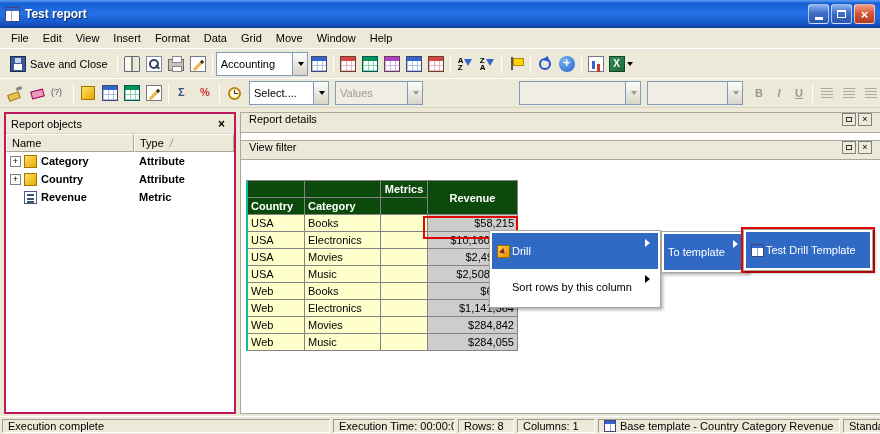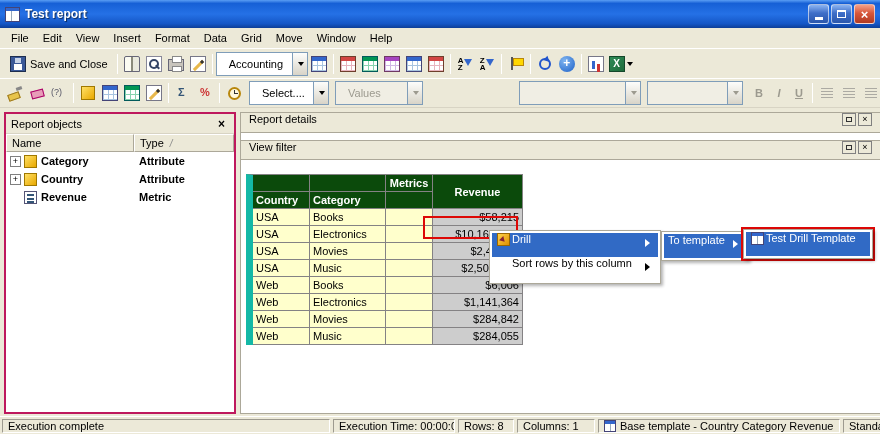--- a/index.html
+++ b/index.html
@@ -70,21 +70,21 @@
   .ic-eraser::before{content:"";position:absolute;left:2px;top:5px;width:11px;height:6px;background:#E89CB8;border:1px solid #A06;transform:rotate(-15deg)}
   .ic-help::before{content:"(?)";position:absolute;left:0;top:2px;font-size:9px;color:#556}
   .ic-sigma::before{content:"\3A3";position:absolute;left:3px;top:1px;font-weight:bold;font-size:11px;color:#357}
   .ic-percent::before{content:"%";position:absolute;left:3px;top:1px;font-weight:bold;font-size:11px;color:#C33}
   .ic-clock{border:2px solid #B8860B;border-radius:50%;width:13px;height:13px;margin:1px;background:#FFF8DC}
   .ic-clock::before{content:"";position:absolute;left:4px;top:1px;width:1px;height:4px;background:#333}
   .ic-clock::after{content:"";position:absolute;left:4px;top:4px;width:4px;height:1px;background:#333}
   .ic-al{width:12px;height:10px;margin:3px 2px;background:repeating-linear-gradient(0deg,#777 0 1px,transparent 1px 3px)}
 
   
-  .combo{height:24px;border:1px solid #7F9DB9;background:#FFF;display:flex;align-items:center;padding-left:12px;flex:none;overflow:hidden;white-space:nowrap}
+  .combo{height:24px;border:1px solid #7F9DB9;background:#FFF;display:flex;align-items:center;padding-left:4px;flex:none;overflow:hidden;white-space:nowrap}
   .combo .cbtn{margin-left:auto;width:15px;height:100%;background:linear-gradient(180deg,#FDFDFB,#D8D4C8);border-left:1px solid #7F9DB9;display:flex;align-items:center;justify-content:center;flex:none}
   .combo.dis{background:#F0EEE4;color:#9C9A8F}
   .fmtbtn{width:20px;height:20px;display:flex;align-items:center;justify-content:center;font-weight:bold;color:#9C9A8F;flex:none}
 
   
   .left-panel{position:absolute;left:4px;top:112px;width:232px;height:302px;background:#FFF;border:2px solid #be185d}
   .panel-hdr{height:20px;background:#ECE9D8;border-bottom:1px solid #D8D4C4;display:flex;align-items:center;padding:0 5px}
   .xbtn{margin-left:auto;width:15px;height:15px;display:flex;align-items:center;justify-content:center;font-weight:bold;font-size:12px}
   .obj-cols{display:flex;height:18px}
   .colh{background:#ECE9D8;border-top:1px solid #FFF;border-left:1px solid #FFF;border-right:1px solid #ACA899;border-bottom:1px solid #ACA899;padding:0 5px;display:flex;align-items:center}
@@ -102,39 +102,39 @@
   
   .right-area{position:absolute;left:240px;top:112px;width:640px;height:302px;background:#FFF;border:1px solid #ACA899;border-right:none}
   .dbar{position:absolute;left:0;width:100%;height:20px;background:#ECE9D8;display:flex;align-items:flex-start;padding:0 8px;border-bottom:1px solid #ACA899}
   .dbar.details{top:0}
   .dbar.vfilter{top:27px;border-top:1px solid #ACA899}
   .pbtns{margin-left:auto;display:flex;gap:2px}
   .pbtn{width:14px;height:13px;border:1px solid #808080;background:#ECE9D8;display:flex;align-items:center;justify-content:center;font-size:9px;line-height:9px}
   .pbtn .sq{width:6px;height:5px;border:1px solid #333}
 
   
-  .rgrid{position:absolute;left:246px;top:174px;display:grid;grid-template-columns:57px 76px 47px 90px;grid-auto-rows:17px;
-    border-top:1px solid #848284;border-left:7px solid #14b8a6;z-index:5}
+  .rgrid{position:absolute;left:246px;top:180px;display:grid;grid-template-columns:57px 76px 47px 90px;grid-auto-rows:17px;
+    border-top:1px solid #848284;border-left:2px solid #14b8a6;z-index:5}
   .gc{border-right:1px solid #848284;border-bottom:1px solid #848284;display:flex;align-items:center;padding:0 3px;overflow:hidden;white-space:nowrap}
   .gh{background:#0B4A0B;color:#FFF;font-weight:bold}
   .ctr{justify-content:center}
   .rev{grid-column:4;grid-row:1 / span 2}
   .ga{background:#FFFFCC}
   .gm{background:#CDCDCD;justify-content:flex-end}
   .gm.cut{padding-right:24px}
 
   
   .redbox{position:absolute;border:2px solid #DD0806;z-index:30;pointer-events:none}
   .redbox.cell{left:423px;top:216px;width:95px;height:23px}
   .menu{position:absolute;background:#FFF;border:1px solid #ACA899;box-shadow:2px 2px 3px rgba(0,0,0,.3);padding:2px;z-index:40}
   .m1{left:489px;top:230px;width:172px}
   .m2{left:661px;top:231px;width:88px}
   .m3wrap{position:absolute;left:741px;top:227px;border:2px solid #DD0806;z-index:45}
   .m3{position:relative;left:0;top:0;width:130px;background:#FFF;border:1px solid #ACA899;box-shadow:2px 2px 3px rgba(0,0,0,.3);padding:2px}
-  .mi{height:24px;display:flex;padding:0 14px 0 2px;position:relative;white-space:nowrap}
+  .mi{height:36px;display:flex;align-items:center;padding:0 14px 0 2px;position:relative;white-space:nowrap}
   .mi.sel{background:#316AC5;color:#FFF}
   .mic{width:18px;display:flex;justify-content:center;flex:none}
   .marrow{position:absolute;right:4px;top:6px;width:0;height:0;border:4px solid transparent;border-left:5px solid currentColor}
   .ic-drill{width:13px;height:13px;background:linear-gradient(135deg,#FFD24A,#E09000);border:1px solid #996600;position:relative}
   .ic-drill::before{content:"";position:absolute;left:3px;top:3px;border:3px solid transparent;border-top:5px solid #823;transform:rotate(-45deg)}
   .ic-tmpl{width:13px;height:13px;background:#FFF;border:1px solid #447;position:relative}
   .ic-tmpl::before{content:"";position:absolute;top:0;left:0;right:0;height:3px;background:#36C}
   .ic-tmpl::after{content:"";position:absolute;left:5px;top:3px;bottom:0;width:1px;background:#9AB}
 
   

